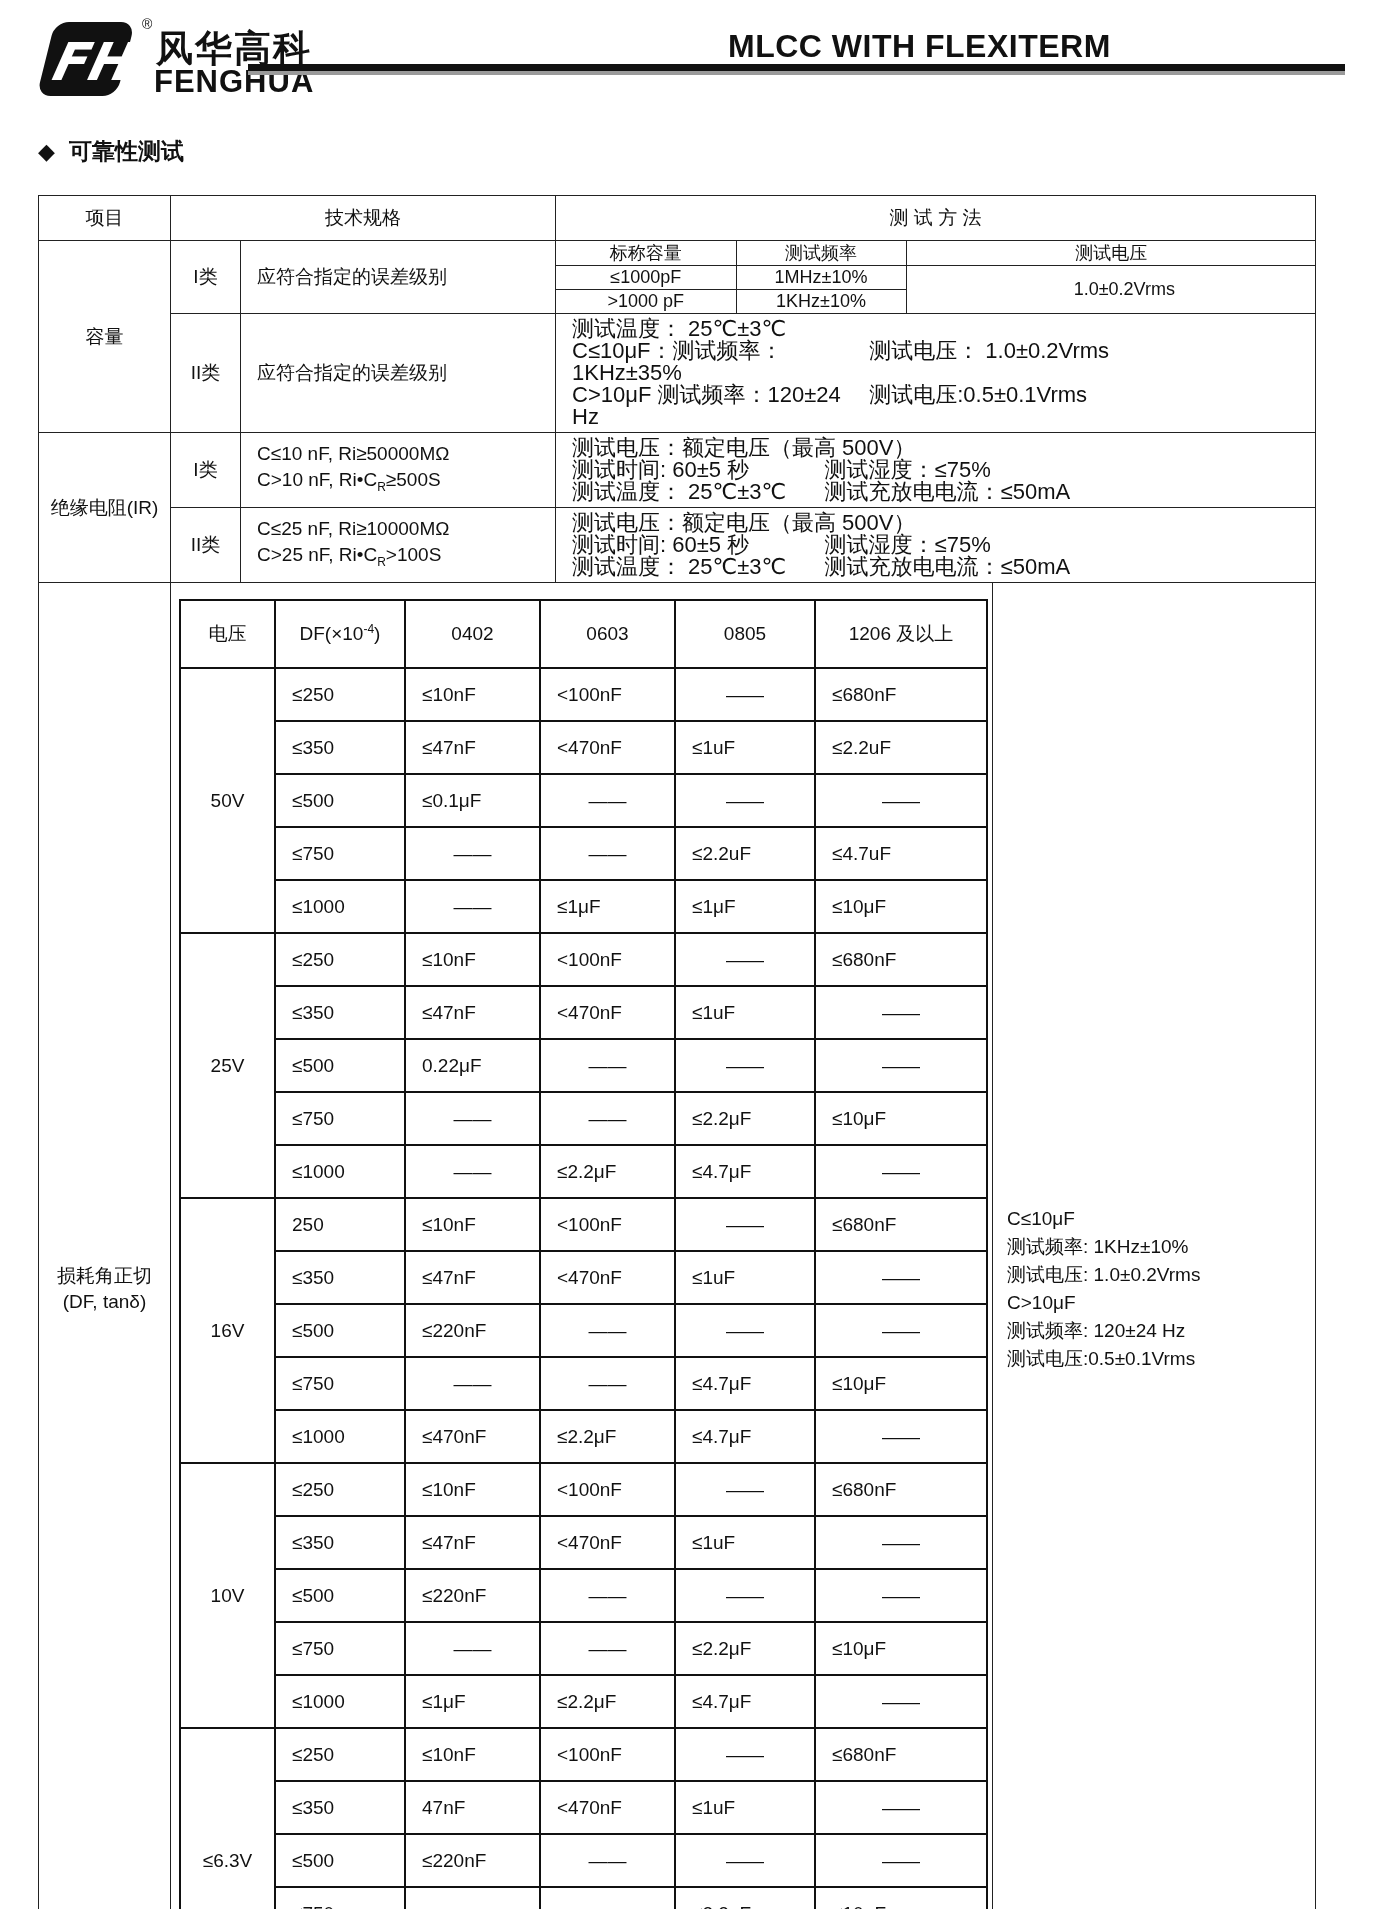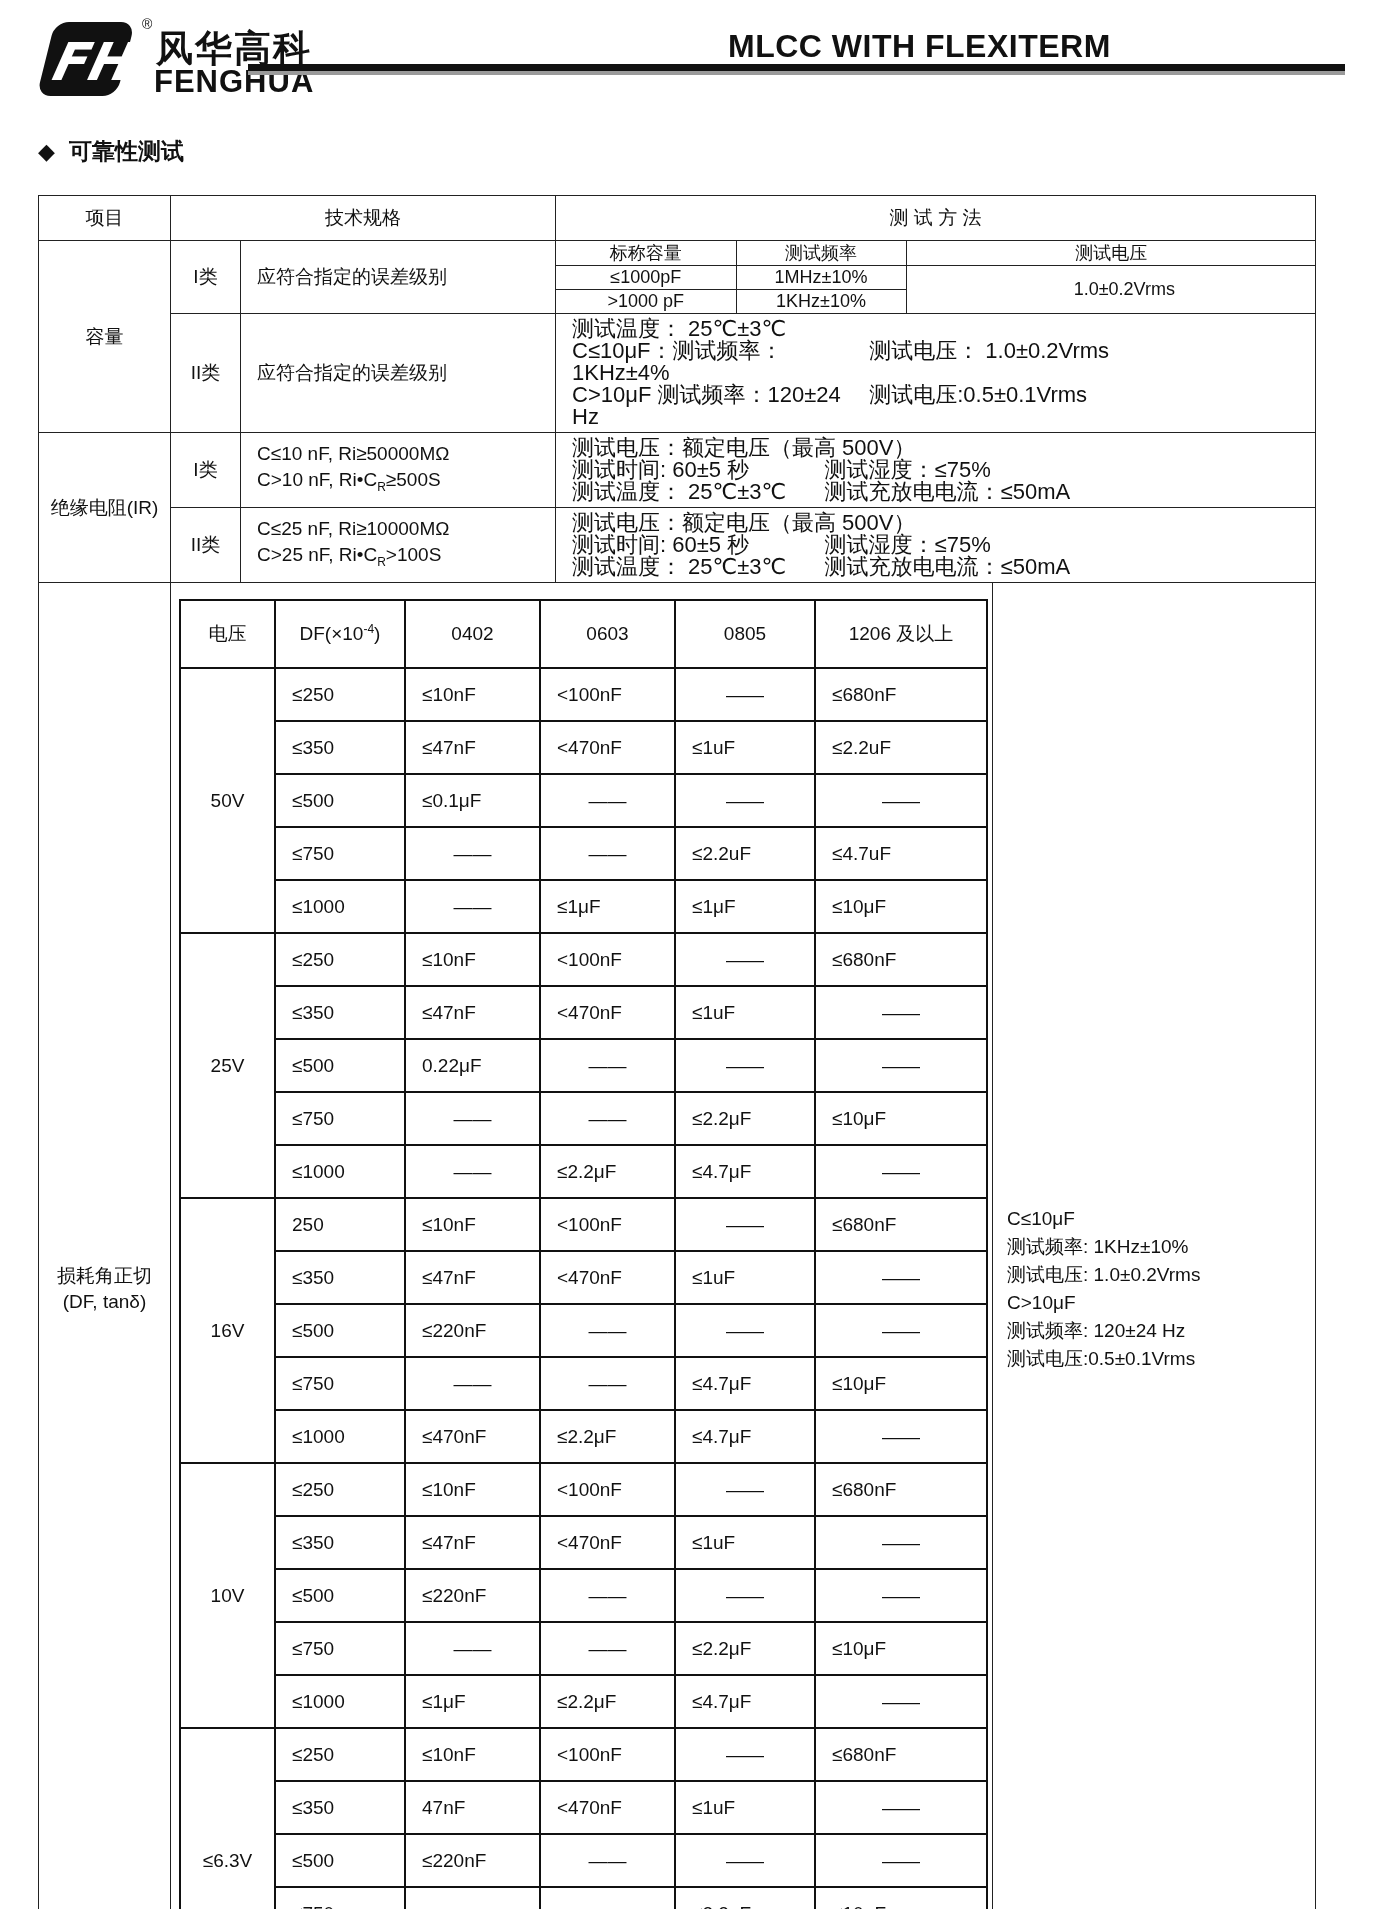--- a/index.html
+++ b/index.html
@@ -135,21 +135,21 @@
     </tr>
 
     <tr class="h65">
       <td class="center">II类</td>
       <td class="spec">应符合指定的误差级别</td>
       <td class="mcell" colspan="2">
         <div class="mline">
               <span>测试温度： 25℃±3℃</span>
             </div>
         <div class="mline">
-          <span class="lpart40">C≤10μF：测试频率：1KHz±4%</span>
+          <span class="lpart40">C≤10μF：测试频率：1KHz±35%</span>
           <span>测试电压： 1.0±0.2Vrms</span>
         </div>
         <div class="mline">
           <span class="lpart40">C&gt;10μF  测试频率：120±24 Hz</span>
           <span>测试电压:0.5±0.1Vrms</span>
         </div>
       </td>
     </tr>
 
     <tr class="h72">

